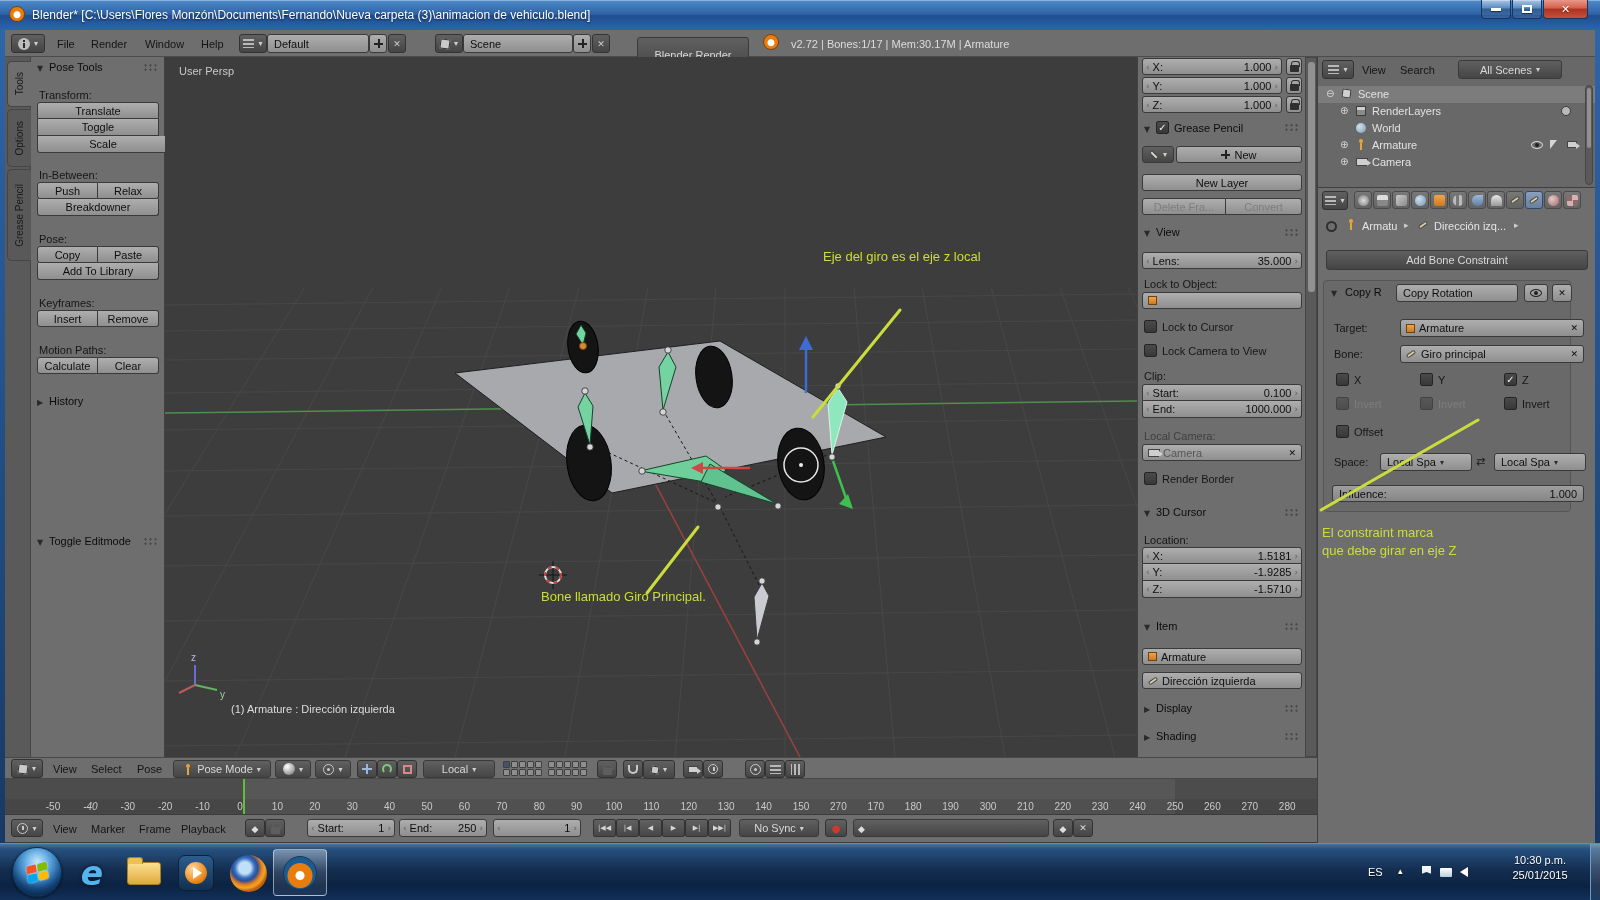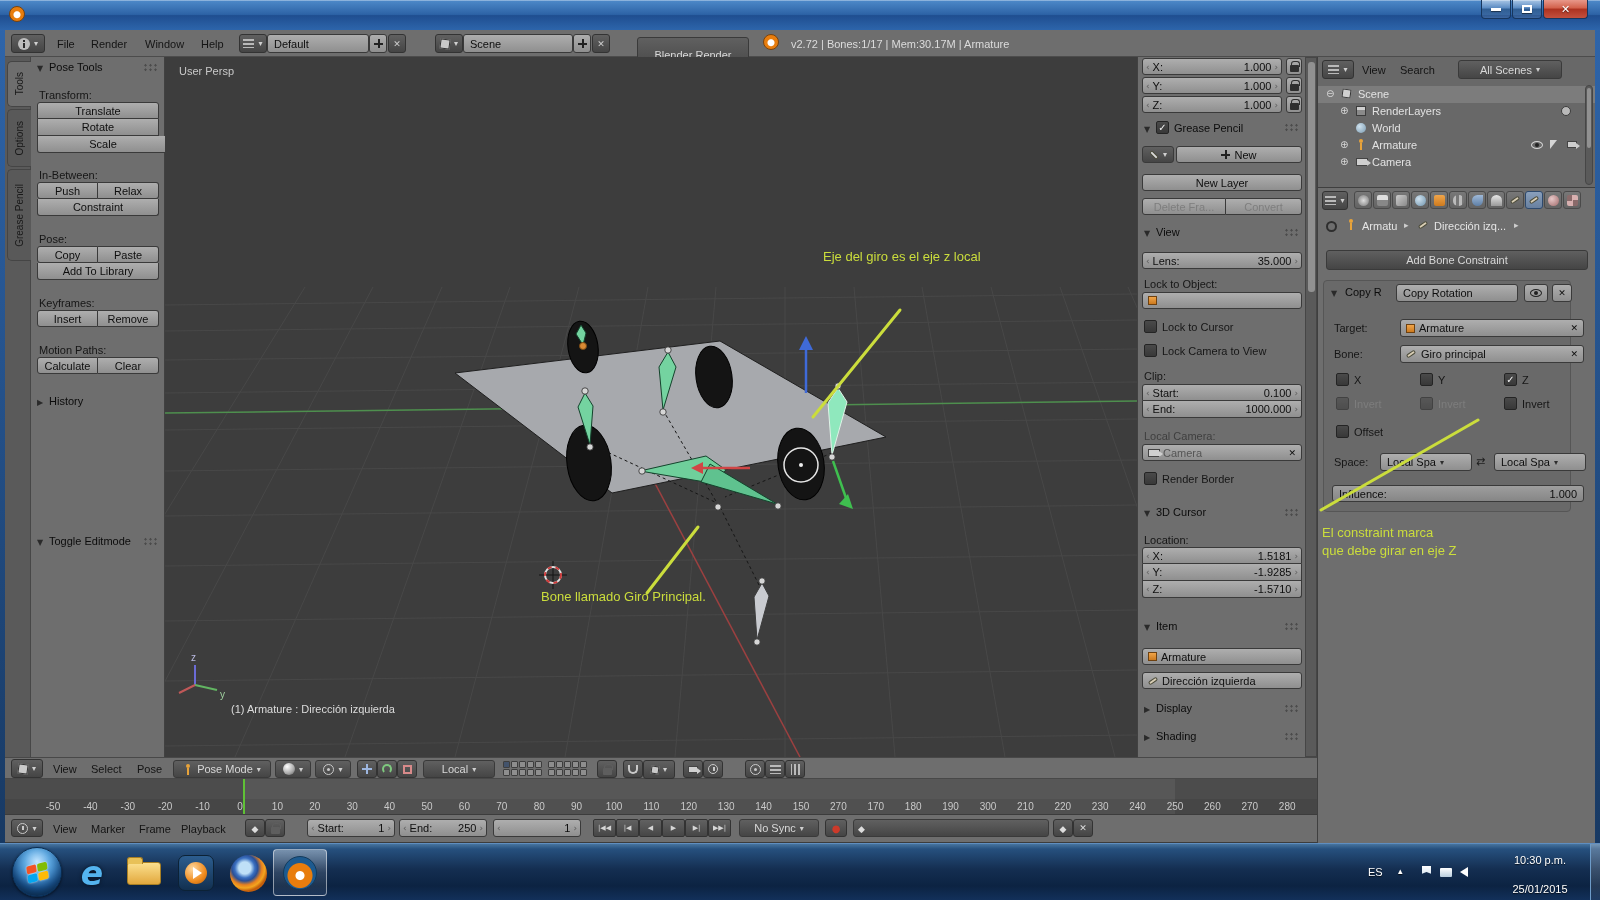--- a/index.html
+++ b/index.html
@@ -116,20 +116,21 @@
   .scroll{position:absolute;background:#5a5a5a;border:1px solid #464646;border-radius:4px}
   .thumb{position:absolute;background:#919191;border-radius:3px}
 </style>
 </head>
 <body>
 
 <div id="screen">
 
   <div class="abs titlebar">
     <div class="abs appic" style="left:9px;top:6px"></div>
+    <span class="abs wintitle" style="left:32px;top:8px">Blender* [C:\Users\Flores Monzón\Documents\Fernando\Nueva carpeta (3)\animacion de vehiculo.blend]</span>
     <div class="winbtns">
       <div class="winbtn">
           <span class="gmin"></span>
         </div>
       <div class="winbtn">
           <span class="gmax"></span>
         </div>
       <div class="winbtn close">
           <span class="gx g">✕</span>
         </div>
@@ -189,34 +190,34 @@
 
   <div class="abs" id="toolshelf" style="left:31px;top:57px;width:134px;height:700px;background:#6e6e6e;border-right:1px solid #414141">
     <span class="tri" style="left:6px;top:7px"></span>
     <span class="Ht" style="left:18px;top:4px">Pose Tools</span>
     <div class="dots" style="left:112px;top:6px"></div>
     <span class="L" style="left:8px;top:32px">Transform:</span>
     <div class="b stackT" style="left:6px;top:45px;width:122px">
         <span>Translate</span>
       </div>
     <div class="b" style="left:6px;top:62px;width:122px;border-radius:0;border-top:none">
-        <span>Rotate</span>
+        <span>Toggle</span>
       </div>
     <div class="b stackB" style="left:6px;top:79px;width:132px">
         <span>Scale</span>
       </div>
     <span class="L" style="left:8px;top:112px">In-Between:</span>
     <div class="b joinL" style="left:6px;top:125px;width:61px">
         <span>Push</span>
       </div>
     <div class="b joinR" style="left:67px;top:125px;width:61px">
         <span>Relax</span>
       </div>
     <div class="b stackB" style="left:6px;top:142px;width:122px">
-        <span>Constraint</span>
+        <span>Breakdowner</span>
       </div>
     <span class="L" style="left:8px;top:176px">Pose:</span>
     <div class="b joinL" style="left:6px;top:189px;width:61px">
         <span>Copy</span>
       </div>
     <div class="b joinR" style="left:67px;top:189px;width:61px">
         <span>Paste</span>
       </div>
     <div class="b stackB" style="left:6px;top:206px;width:122px">
         <span>Add To Library</span>
@@ -717,21 +718,21 @@
         <span class="bars" style="transform:rotate(90deg)"></span>
       </div>
   </div>
 
   <div class="abs" style="left:5px;top:779px;width:1312px;height:36px;background:#575757;border-bottom:1px solid #3c3c3c;overflow:hidden">
     <div class="abs" style="left:0;top:0;width:238px;height:36px;background:rgba(0,0,0,.12)"></div>
     <div class="abs" style="left:1170px;top:0;width:142px;height:36px;background:rgba(0,0,0,.12)"></div>
     <div class="abs" style="left:0;top:20px;width:1312px;height:16px;background:rgba(0,0,0,.08)"></div>
     <div class="abs" style="left:238px;top:0;width:2px;height:36px;background:#5fc136"></div>
   <span class="tick" style="left: 48px;">-50</span>
-      <span class="tick" style="left: 85.4px;">-40</span>
+      <span class="tick" style="left: 85.4px; font-style: italic;">-40</span>
       <span class="tick" style="left: 122.8px;">-30</span>
       <span class="tick" style="left: 160.2px;">-20</span>
       <span class="tick" style="left: 197.6px;">-10</span>
       <span class="tick" style="left: 235px;">0</span>
       <span class="tick" style="left: 272.4px;">10</span>
       <span class="tick" style="left: 309.8px;">20</span>
       <span class="tick" style="left: 347.2px;">30</span>
       <span class="tick" style="left: 384.6px;">40</span>
       <span class="tick" style="left: 422px;">50</span>
       <span class="tick" style="left: 459.4px;">60</span>
@@ -842,18 +843,18 @@
     <div class="tico" style="left:280px">
         <span class="blico"></span>
       </div>
     <span class="trtxt" style="left:1368px;top:22px">ES</span>
     <span class="trtxt g" style="left:1398px;top:22px;font-size:9px">▴</span>
     <span style="position:absolute;left:1422px;top:22px;width:9px;height:11px;background:linear-gradient(#fff,#cfe0ef);clip-path:polygon(0 0,100% 0,100% 70%,50% 55%,0 70%)"></span>
     <span style="position:absolute;left:1440px;top:24px;width:12px;height:9px;background:linear-gradient(#fff,#b9cede);border-radius:1px"></span>
     <span style="position:absolute;left:1460px;top:23px;width:0;height:0;border-right:8px solid #fff;border-top:5px solid transparent;border-bottom:5px solid transparent"></span>
     <div style="position:absolute;left:1494px;top:10px;width:92px;text-align:center">
       <div class="trtxt" style="position:static;display:block">10:30 p.m.</div>
-      <div class="trtxt" style="position:static;display:block;margin-top:17px">25/01/2015</div>
+      <div class="trtxt" style="position:static;display:block;margin-top:3px">25/01/2015</div>
     </div>
     <div style="position:absolute;right:0;top:0;width:10px;height:57px;border-left:1px solid #6d9bc8;background:linear-gradient(rgba(255,255,255,.25),rgba(255,255,255,.05))"></div>
   </div>
 
 </div>
 
 </body></html>

